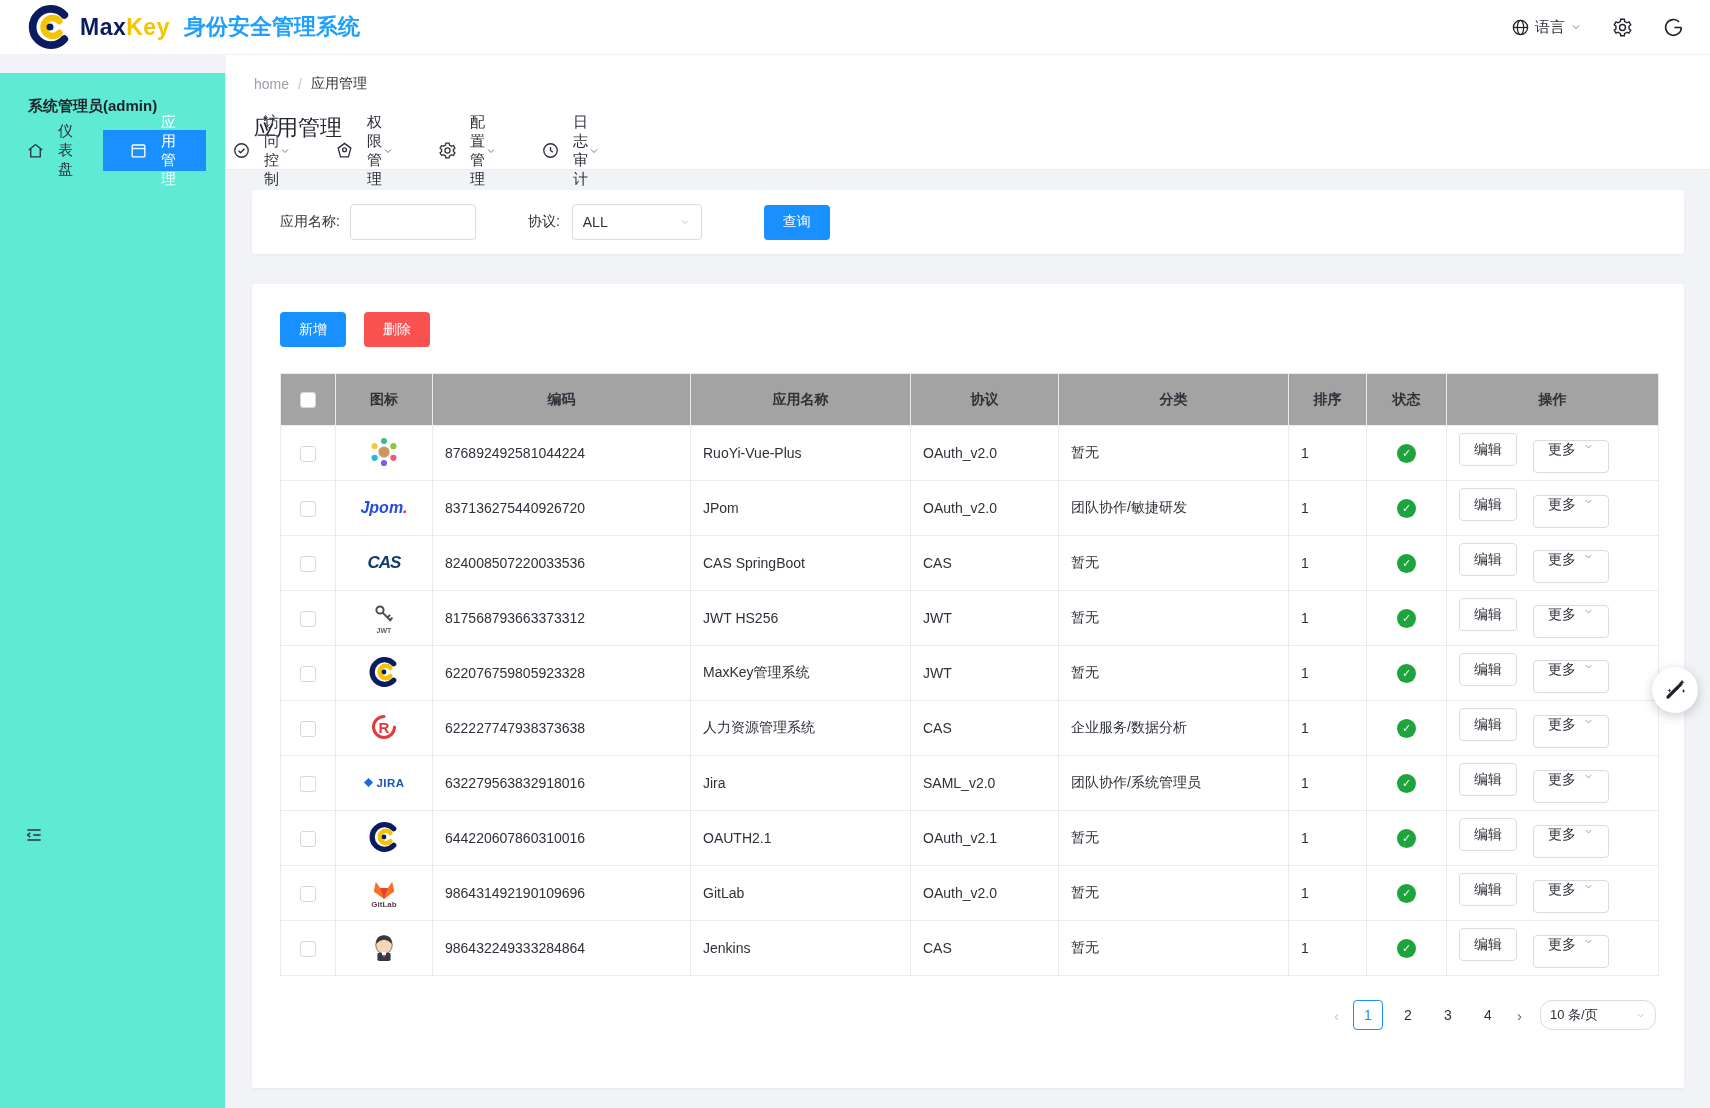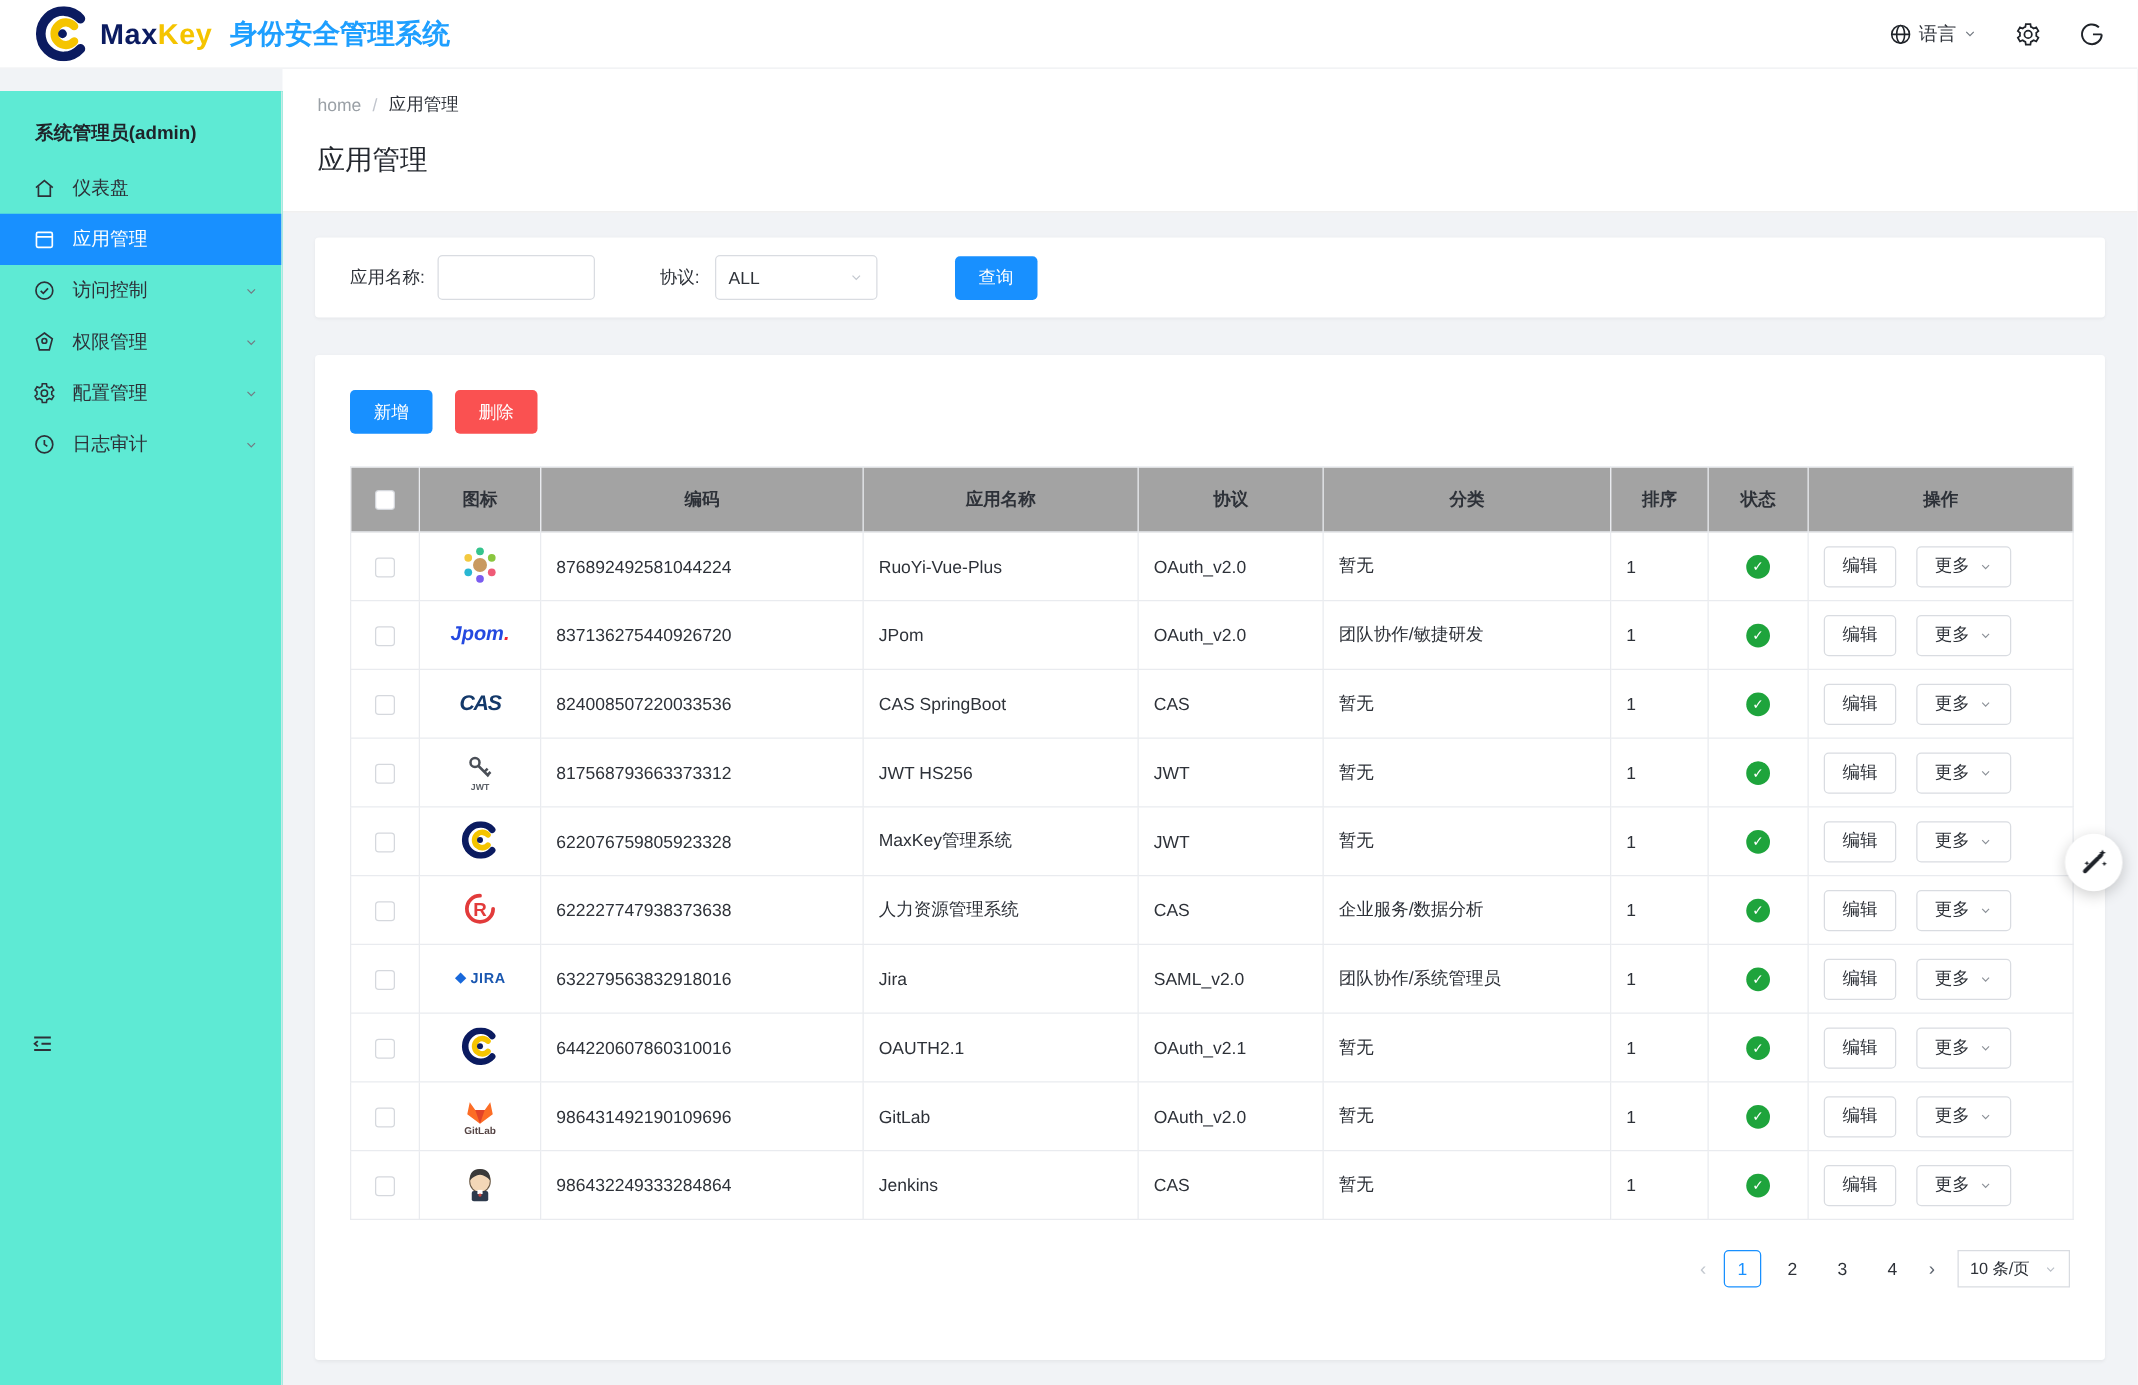--- a/index.html
+++ b/index.html
@@ -20,21 +20,21 @@
   .brand-sub{font-size:22px;font-weight:bold;color:var(--subtitle);margin-left:6px}
   .top-actions{display:flex;align-items:center;gap:30px}
   .lang-group{display:flex;align-items:center;gap:5px;cursor:pointer}
   .lang-group span{font-size:15px}
   .icon-btn{display:flex;align-items:center;cursor:pointer;color:#1f2329}
 
   
   .sidebar{position:fixed;top:73px;left:0;bottom:0;width:226px;background:#5eead4;
     border-right:1px solid #ececec;z-index:10}
   .sidebar-user{padding:24px 0 14px 28px;font-weight:bold;font-size:15px;color:#1f2329}
-  .menu{display:flex;flex-direction:column}
+  .menu{display:flex;flex-direction:row}
   .menu-item{display:flex;align-items:center;height:41px;padding:0 18px 0 26px;
     font-size:15px;color:#2d3138;cursor:pointer}
   .menu-item .mi-icon{display:flex;width:19px;margin-right:13px;color:#2d3138}
   .menu-item .mi-chevron{margin-left:auto;color:#737a82;display:flex}
   .menu-item.active{background:var(--primary);color:#fff}
   .menu-item.active .mi-icon{color:#fff}
   .collapse-btn{position:absolute;left:24px;top:752px;color:#2d3138;cursor:pointer}
 
   .main{margin-left:226px;padding-top:55px;height:1108px}
   .page-head{background:#fff;border-bottom:1px solid #ececec;padding:20px 12px 26px 28px}
@@ -71,35 +71,35 @@
   thead th{background:#a3a3a3;height:52px;text-align:center;font-weight:700}
   tbody td{height:55px;padding-left:12px;background:#fff}
   td.c,th.c{text-align:center;padding-left:0}
   .checkbox{display:inline-block;width:16px;height:16px;border:1px solid #d5d8dd;
     border-radius:3px;background:#fff;vertical-align:middle;cursor:pointer}
   .status-ok{display:inline-flex;width:19px;height:19px;border-radius:50%;
     background:var(--success);color:#fff;align-items:center;justify-content:center;
     font-size:11px;font-weight:bold}
   .btn-plain{height:33px;padding:0 14px;border:1px solid #d9dce1;border-radius:4px;
     background:#fff;font-size:14px;color:#2d3138;cursor:pointer;font-family:inherit}
-  .btn-more{display:inline-flex;align-items:center;gap:7px;margin-left:12px}
+  .btn-more{display:inline-flex;align-items:flex-start;gap:7px;margin-left:12px}
   .btn-more .chev{display:flex;color:#8b9097}
   .cell-icon{display:inline-flex;flex-direction:column;align-items:center;line-height:1}
   .icon-sub{font-size:7px;color:#5a5f66;margin-top:1px;font-weight:bold}
   .txt-logo{font-weight:bold;font-style:italic}
 
   
   .pagination{display:flex;justify-content:flex-end;align-items:center;gap:10px;
     padding:24px 0 26px}
   .pg-arrow{background:none;border:none;font-size:15px;cursor:pointer;padding:0 4px}
   .pg-prev{color:#c3c8cf}.pg-next{color:#5f6670}
   .page-num{min-width:30px;height:30px;background:#fff;border:none;border-radius:4px;
     font-size:14px;color:#2d3138;cursor:pointer;font-family:inherit}
   .page-num.active{border:1px solid var(--primary);color:var(--primary)}
-  .size-select{width:90px;height:30px;border:1px solid #d9dce1;border-radius:0;
+  .size-select{width:116px;height:30px;border:1px solid #d9dce1;border-radius:12px;
     display:flex;align-items:center;justify-content:space-between;padding:0 9px;
     color:#2d3138;font-size:13px;cursor:pointer;margin-left:4px}
   .size-select .chev{color:#b9bec6;display:flex}
 
   .floating-tool{position:fixed;right:12px;top:667px;width:46px;height:46px;
     border-radius:50%;background:#fff;box-shadow:0 3px 12px rgba(0,0,0,.2);
     display:flex;align-items:center;justify-content:center;cursor:pointer;z-index:30}
 </style>
 </head>
 <body>

